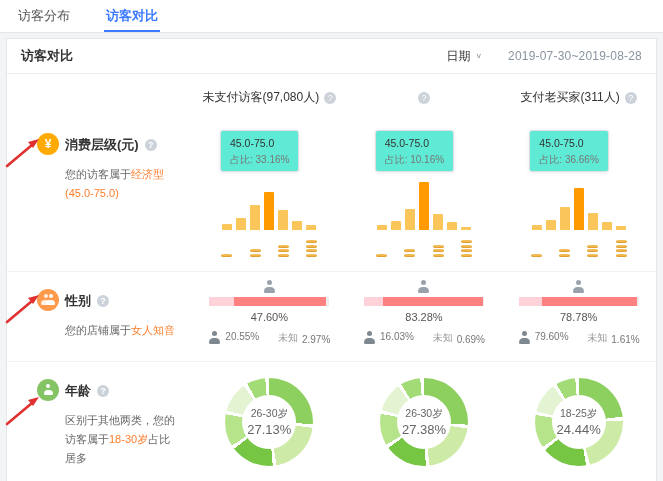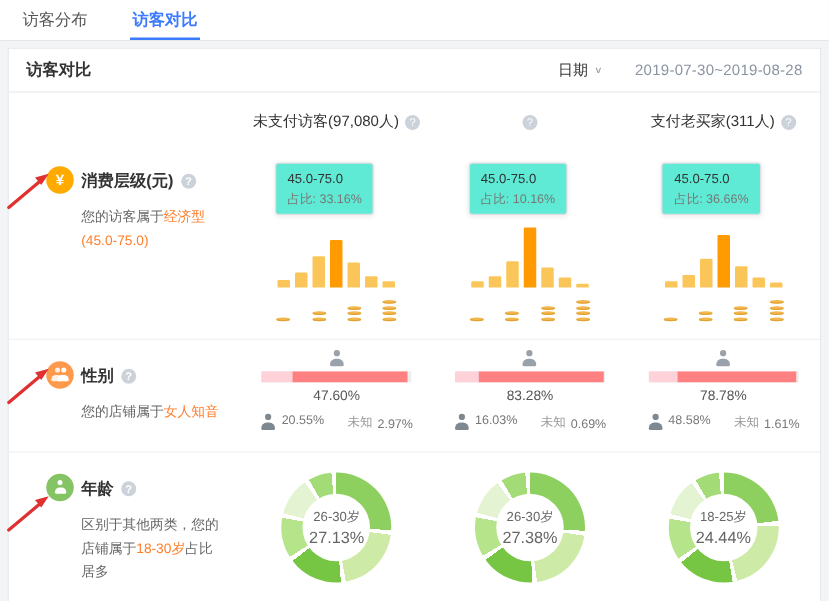--- a/index.html
+++ b/index.html
@@ -308,42 +308,42 @@
             <i class="person"></i>
           </div>
         <div class="gbar">
             <span class="seg male" style="width: 19.61%;"></span>
             <span class="seg female" style="width: 78.78%;"></span>
           </div>
         <div class="gpct">78.78%</div>
         <div class="grow">
           <div class="gleft">
             <i class="person dark"></i>
-            <div class="gpct-small">48.58%</div>
+            <div class="gpct-small">79.60%</div>
           </div>
           <div class="gright">
             <div class="unk-label">未知</div>
             <div class="gpct-small">1.61%</div>
           </div>
         </div>
       </div>
     </div>
   </div>
 
   <div class="grid row">
     <div class="labelcell">
       <span class="rowicon age">
           <i class="person white"></i>
         </span>
       <div class="rowtitle">
         <span>年龄</span>
         <span class="q">?</span>
       </div>
       <div class="desc">
-        <span>区别于其他两类，您的店铺属于</span><span class="hl-text">18-30岁</span><span>占比居多</span>
+        <span>区别于其他两类，您的访客属于</span><span class="hl-text">18-30岁</span><span>占比居多</span>
       </div>
     </div>
 
     <div class="age-cell">
       <div class="donut" style="background: conic-gradient(rgb(142, 208, 96) 0%, rgb(142, 208, 96) 25.73%, rgb(255, 255, 255) 25.73%, rgb(255, 255, 255) 27.13%, rgb(205, 235, 166) 27.13%, rgb(205, 235, 166) 47.23%, rgb(255, 255, 255) 47.23%, rgb(255, 255, 255) 48.63%, rgb(118, 197, 67) 48.63%, rgb(118, 197, 67) 64.63%, rgb(255, 255, 255) 64.63%, rgb(255, 255, 255) 66.03%, rgb(181, 228, 139) 66.03%, rgb(181, 228, 139) 77.83%, rgb(255, 255, 255) 77.83%, rgb(255, 255, 255) 79.23%, rgb(228, 244, 210) 79.23%, rgb(228, 244, 210) 90.33%, rgb(255, 255, 255) 90.33%, rgb(255, 255, 255) 91.73%, rgb(163, 219, 119) 91.73%, rgb(163, 219, 119) 98.6%, rgb(255, 255, 255) 98.6%, rgb(255, 255, 255) 100%);">
         <div class="hole">
           <div class="dlabel">26-30岁</div>
           <div class="dvalue">27.13%</div>
         </div>
       </div>

